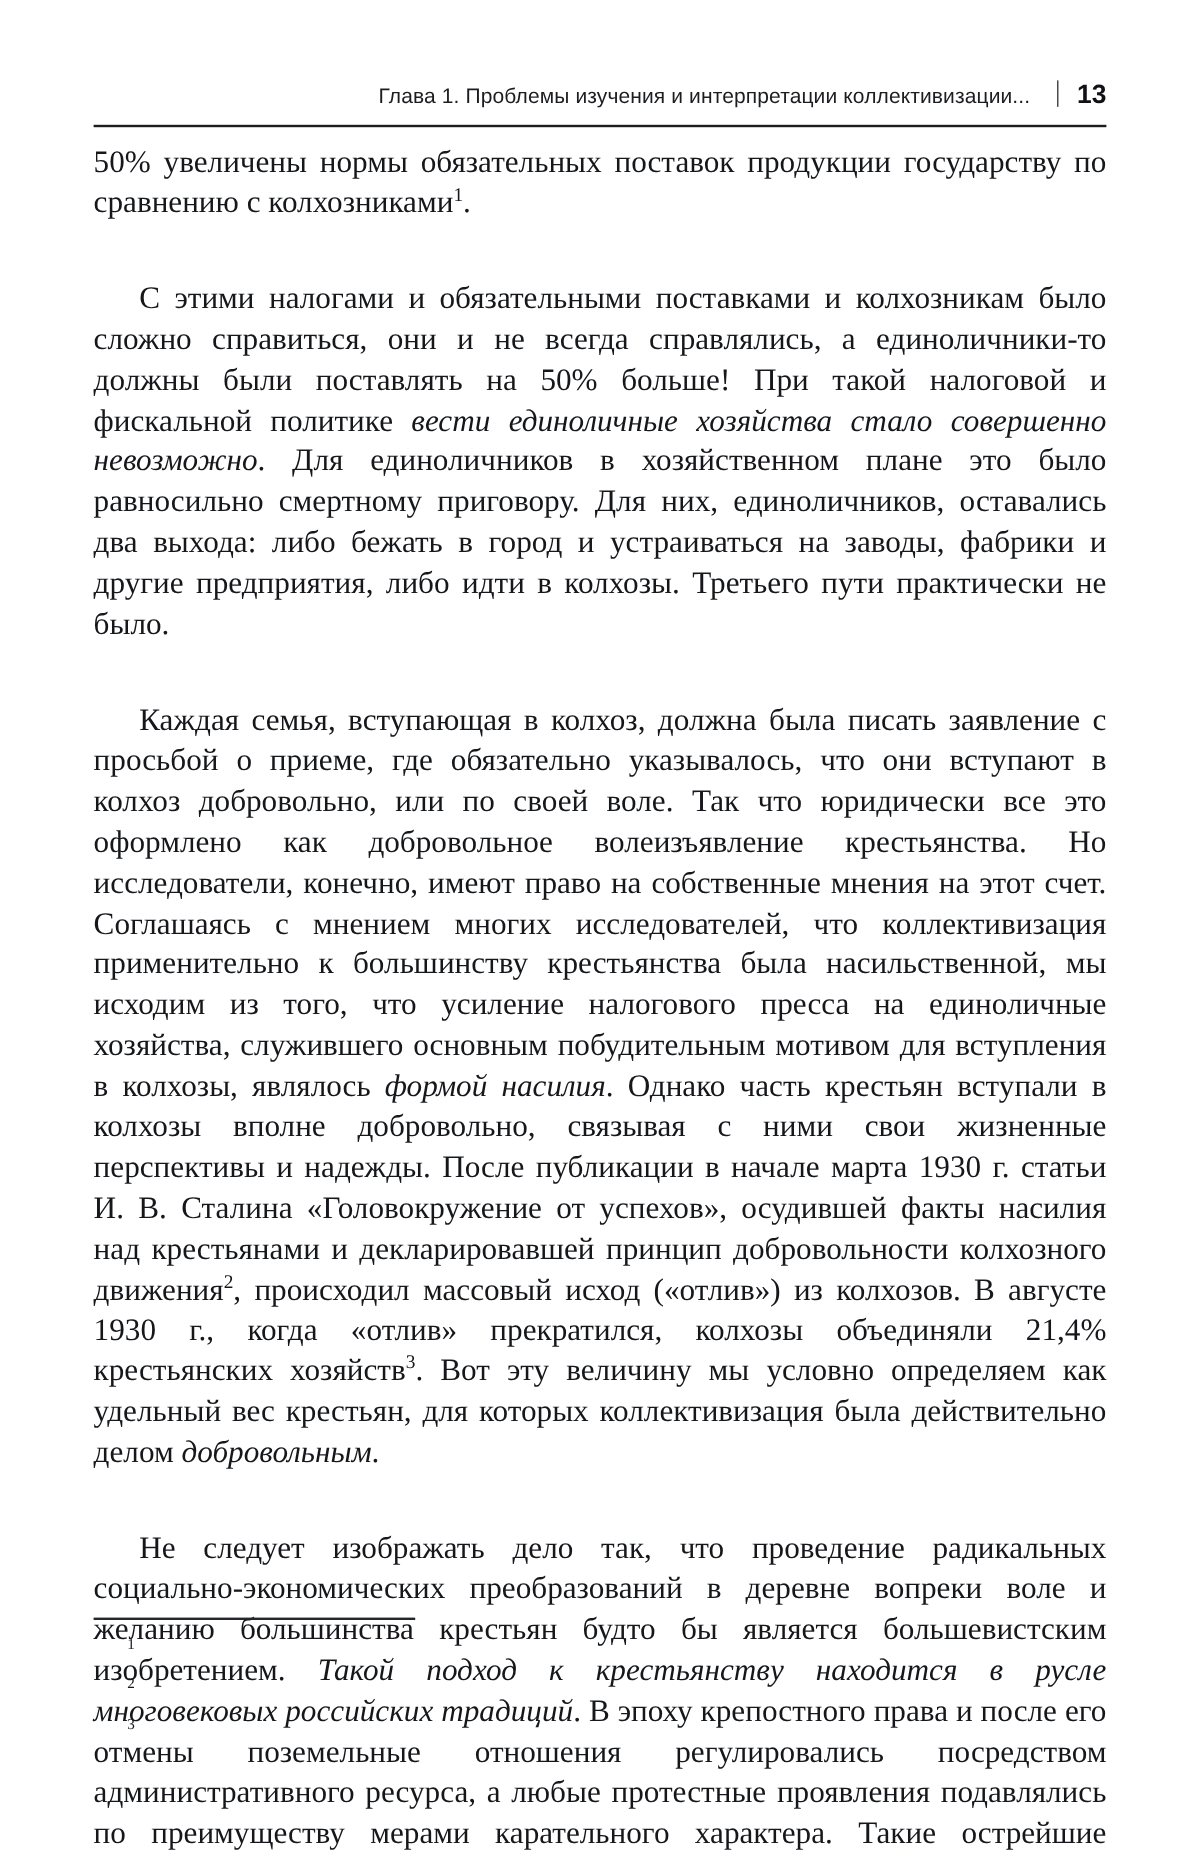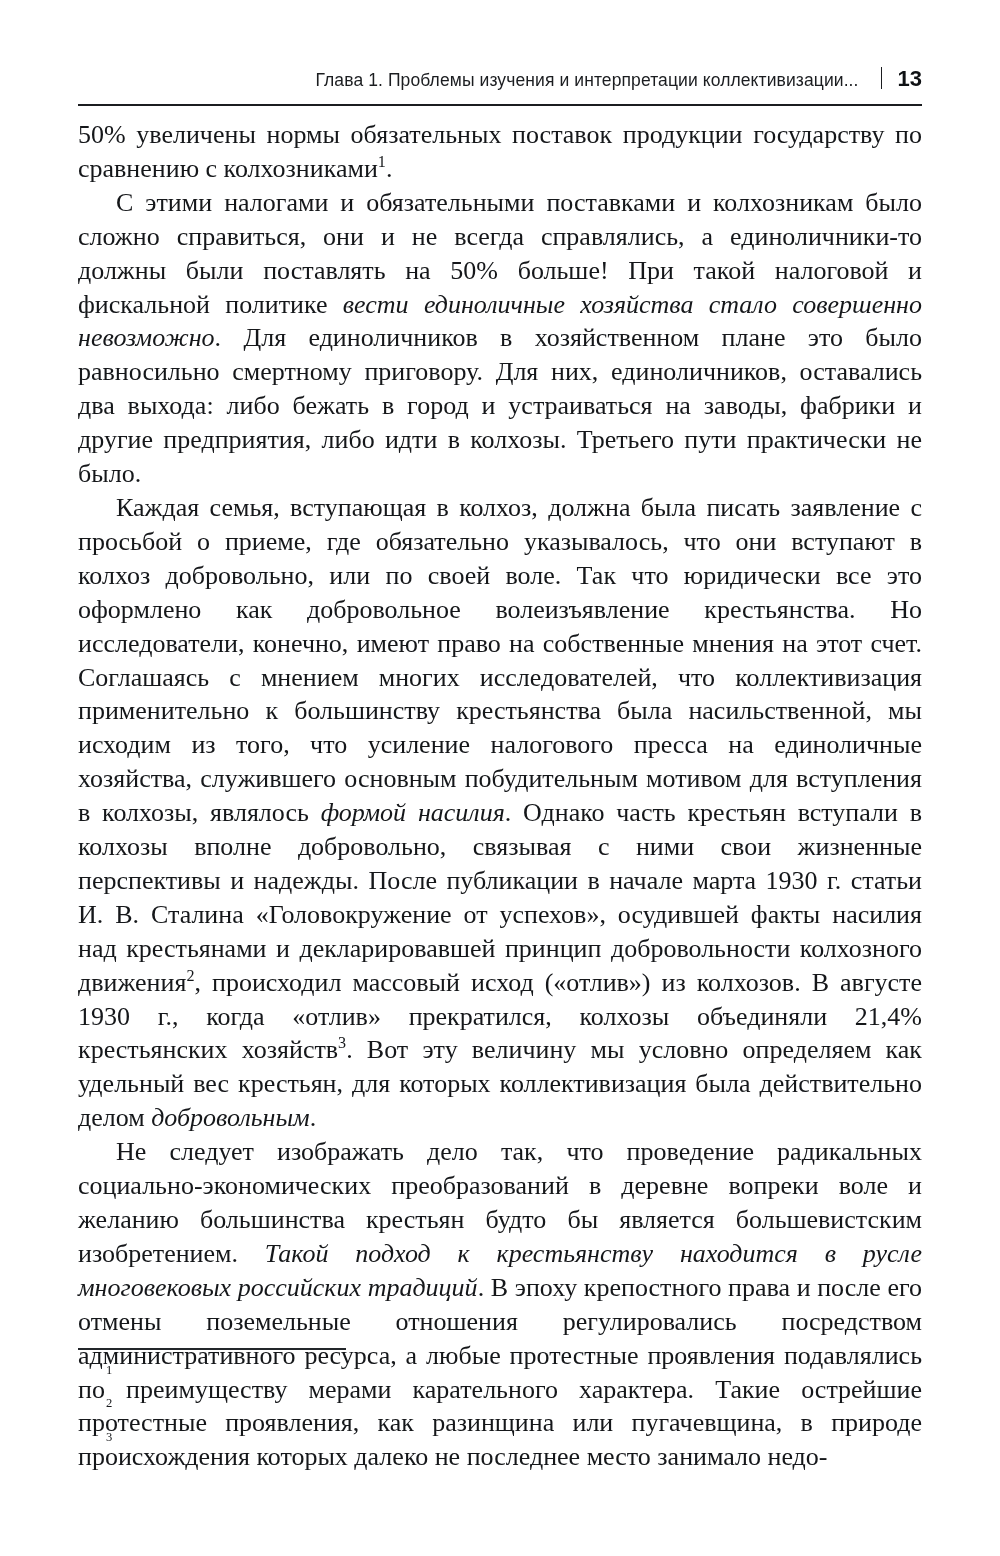--- a/index.html
+++ b/index.html
@@ -78,20 +78,21 @@
     text-justify: inter-word;
     color: #15171a;
     hyphens: manual;
   }
   .body-text p {
     margin: 0;
     text-indent: 0;
   }
   .body-text p.ind {
     text-indent: 38px;
+    margin-top: 46px;
   }
   .body-text i, .body-text em {
     font-style: italic;
   }
   sup {
     font-size: 0.62em;
     vertical-align: super;
     line-height: 0;
   }
 

